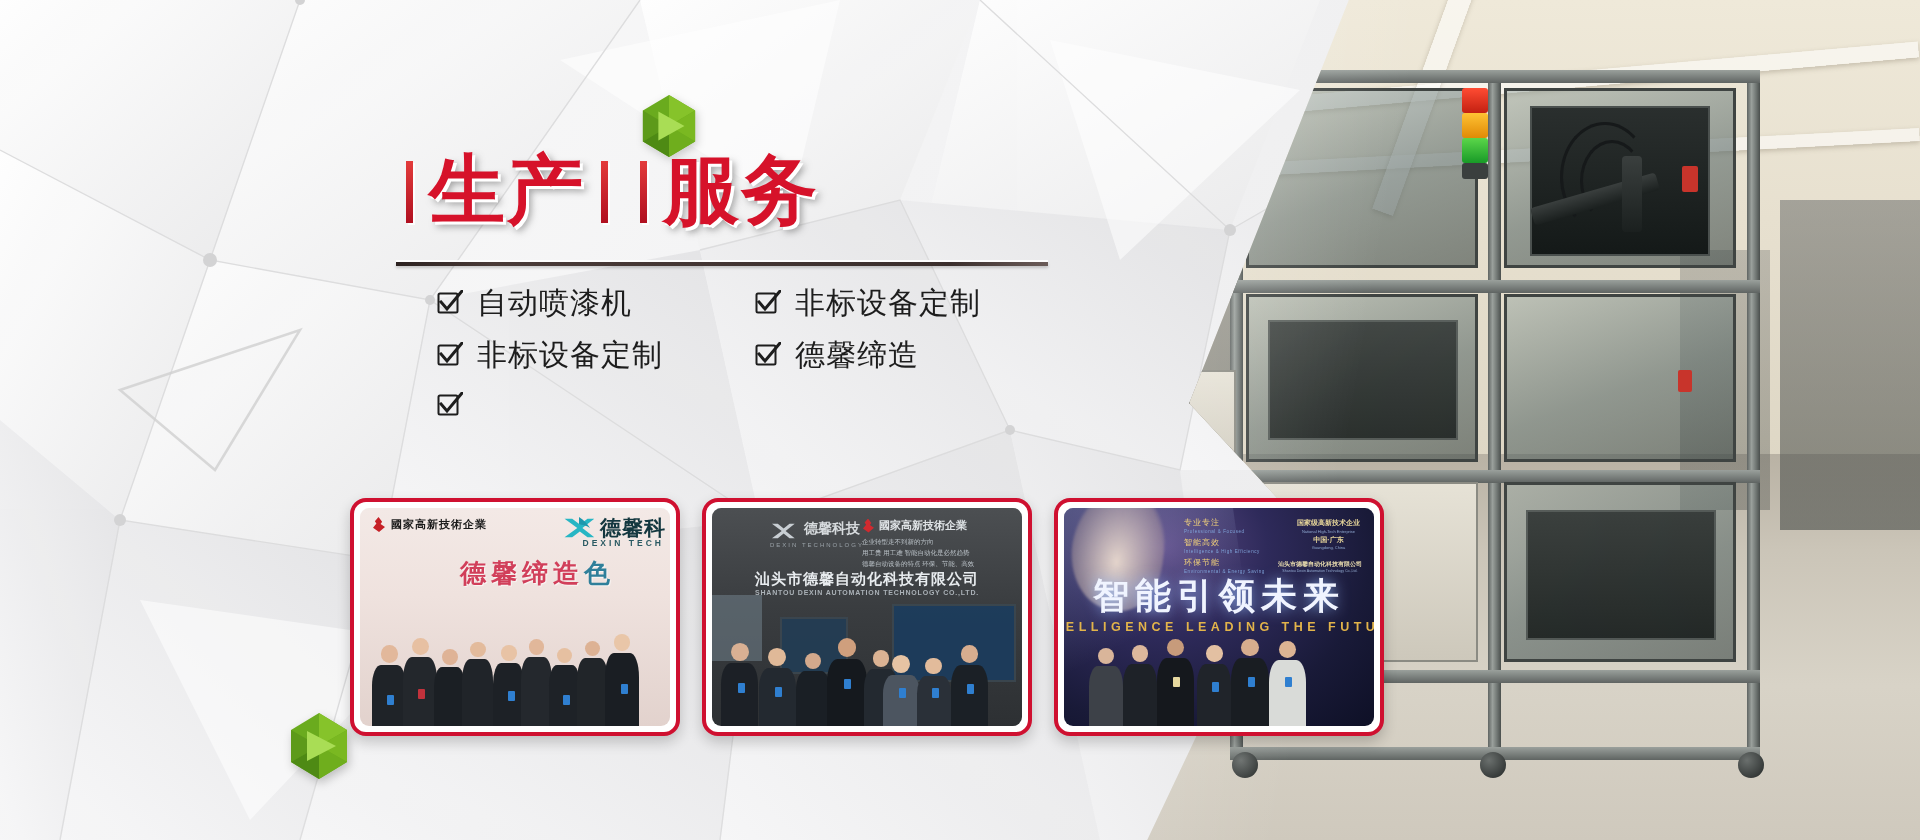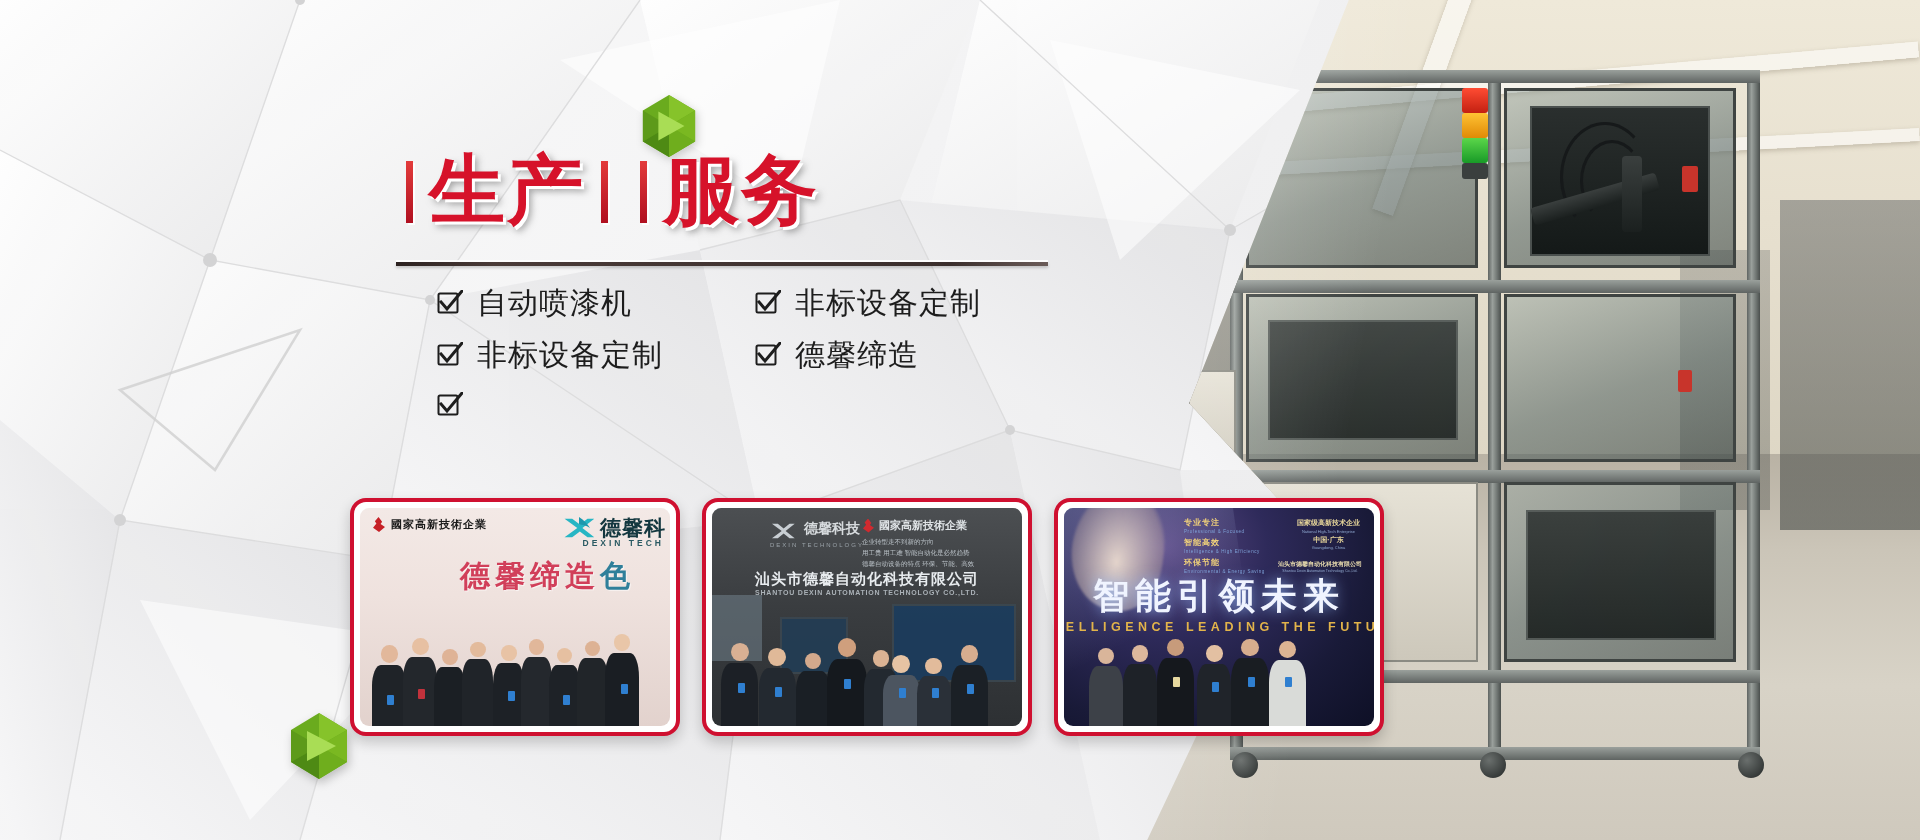--- a/index.html
+++ b/index.html
@@ -150,21 +150,21 @@
   .c1 .cn-red { font-size:11px; color:#1b1b1b; font-weight:bold; letter-spacing:1px;
                 font-family:"Liberation Serif",serif; }
   .c1 .flame { width:13px; height:15px; background:#c62026;
                clip-path:polygon(50% 0,78% 32%,66% 46%,100% 66%,54% 100%,8% 72%,34% 44%,22% 28%); }
   .c1 .brandwrap { position:absolute; right:4px; top:6px; display:flex; align-items:center; gap:4px; }
   .c1 .xmark { width:34px; height:26px; }
   .c1 .brandcn { font-size:21px; color:#13373f; font-weight:bold;
                  font-family:"Liberation Serif",serif; letter-spacing:1px; }
   .c1 .brandlat { position:absolute; right:6px; top:30px; font-size:8.5px;
                   color:#2a5a63; letter-spacing:3px; font-weight:bold; }
-  .c1 .script { position:absolute; left:100px; top:48px; font-size:30px;
+  .c1 .script { position:absolute; left:100px; top:48px; font-size:26px;
                 font-family:"Liberation Serif",serif; font-weight:bold;
                 color:#d13f5a; letter-spacing:5px;
                 text-shadow:1px 1px 1px rgba(255,255,255,.7); }
   .c1 .script .b { color:#2f7f9a; }
   
   .c2 .inner { background:linear-gradient(180deg,#4c4f52 0%,#3a3d40 45%,#2d3033 100%); }
   .c2 .logo2 { position:absolute; left:58px; top:12px; display:flex; gap:8px; }
   .c2 .cn2 { font-size:14px; color:#d6dadd; font-weight:bold; font-family:"Liberation Serif",serif; }
   .c2 .latin2 { position:absolute; left:58px; top:34px; font-size:6px; color:#9aa2a8; letter-spacing:2px; }
   .c2 .flame2 { width:12px; height:14px; background:#cf2a2f;
@@ -181,21 +181,21 @@
   .c3 .inner { background:radial-gradient(ellipse at 32% 18%, #5c4a86 0%, #2e2a5a 35%, #191a38 70%, #0e1026 100%); }
   .c3 .beam { position:absolute; left:-10px; top:-30px; width:190px; height:230px;
               background:linear-gradient(160deg,rgba(200,215,255,.30),rgba(200,215,255,0) 62%);
               transform:rotate(-8deg); }
   .c3 .bigcn { position:absolute; left:50%; transform:translateX(-50%); top:64px;
                font-size:36px; letter-spacing:6px; color:#f0f4ff; font-weight:bold;
                white-space:nowrap; text-shadow:0 0 14px rgba(150,190,255,.8); }
   .c3 .biglat { position:absolute; left:50%; transform:translateX(-50%); top:112px;
                 font-size:12.5px; letter-spacing:4.5px; color:#e3b44a; font-weight:bold; white-space:nowrap; }
   .c3 .tagcol { position:absolute; left:120px; top:10px; line-height:1.35; }
-  .c3 .tagcol .t { font-size:8px; color:#f2d27a; font-weight:bold; letter-spacing:1px; }
+  .c3 .tagcol .t { font-size:8px; color:#f2d27a; font-weight:normal; letter-spacing:1px; }
   .c3 .tagcol .s { font-size:4.5px; color:#7fa2d8; letter-spacing:.6px; margin-bottom:3px; }
   .c3 .rightcol { position:absolute; right:14px; top:10px; text-align:center; line-height:1.5; }
   .c3 .rightcol .t { font-size:7px; color:#e6d59a; font-weight:bold; }
   .c3 .rightcol .s { font-size:4px; color:#8fa8d0; }
   .c3 .conm { position:absolute; right:12px; top:52px; text-align:center; }
   .c3 .conm .t { font-size:6px; color:#e9dcae; font-weight:bold; }
   .c3 .conm .s { font-size:3.6px; color:#93a9cf; }
   .c3 .thumbhand { position:absolute; left:8px; top:-18px; width:92px; height:120px;
                    background:radial-gradient(ellipse at 50% 60%, rgba(240,224,210,.92), rgba(205,180,165,.35) 70%, transparent 78%);
                    border-radius:50% 46% 42% 50%; transform:rotate(8deg); filter:blur(1px); }

